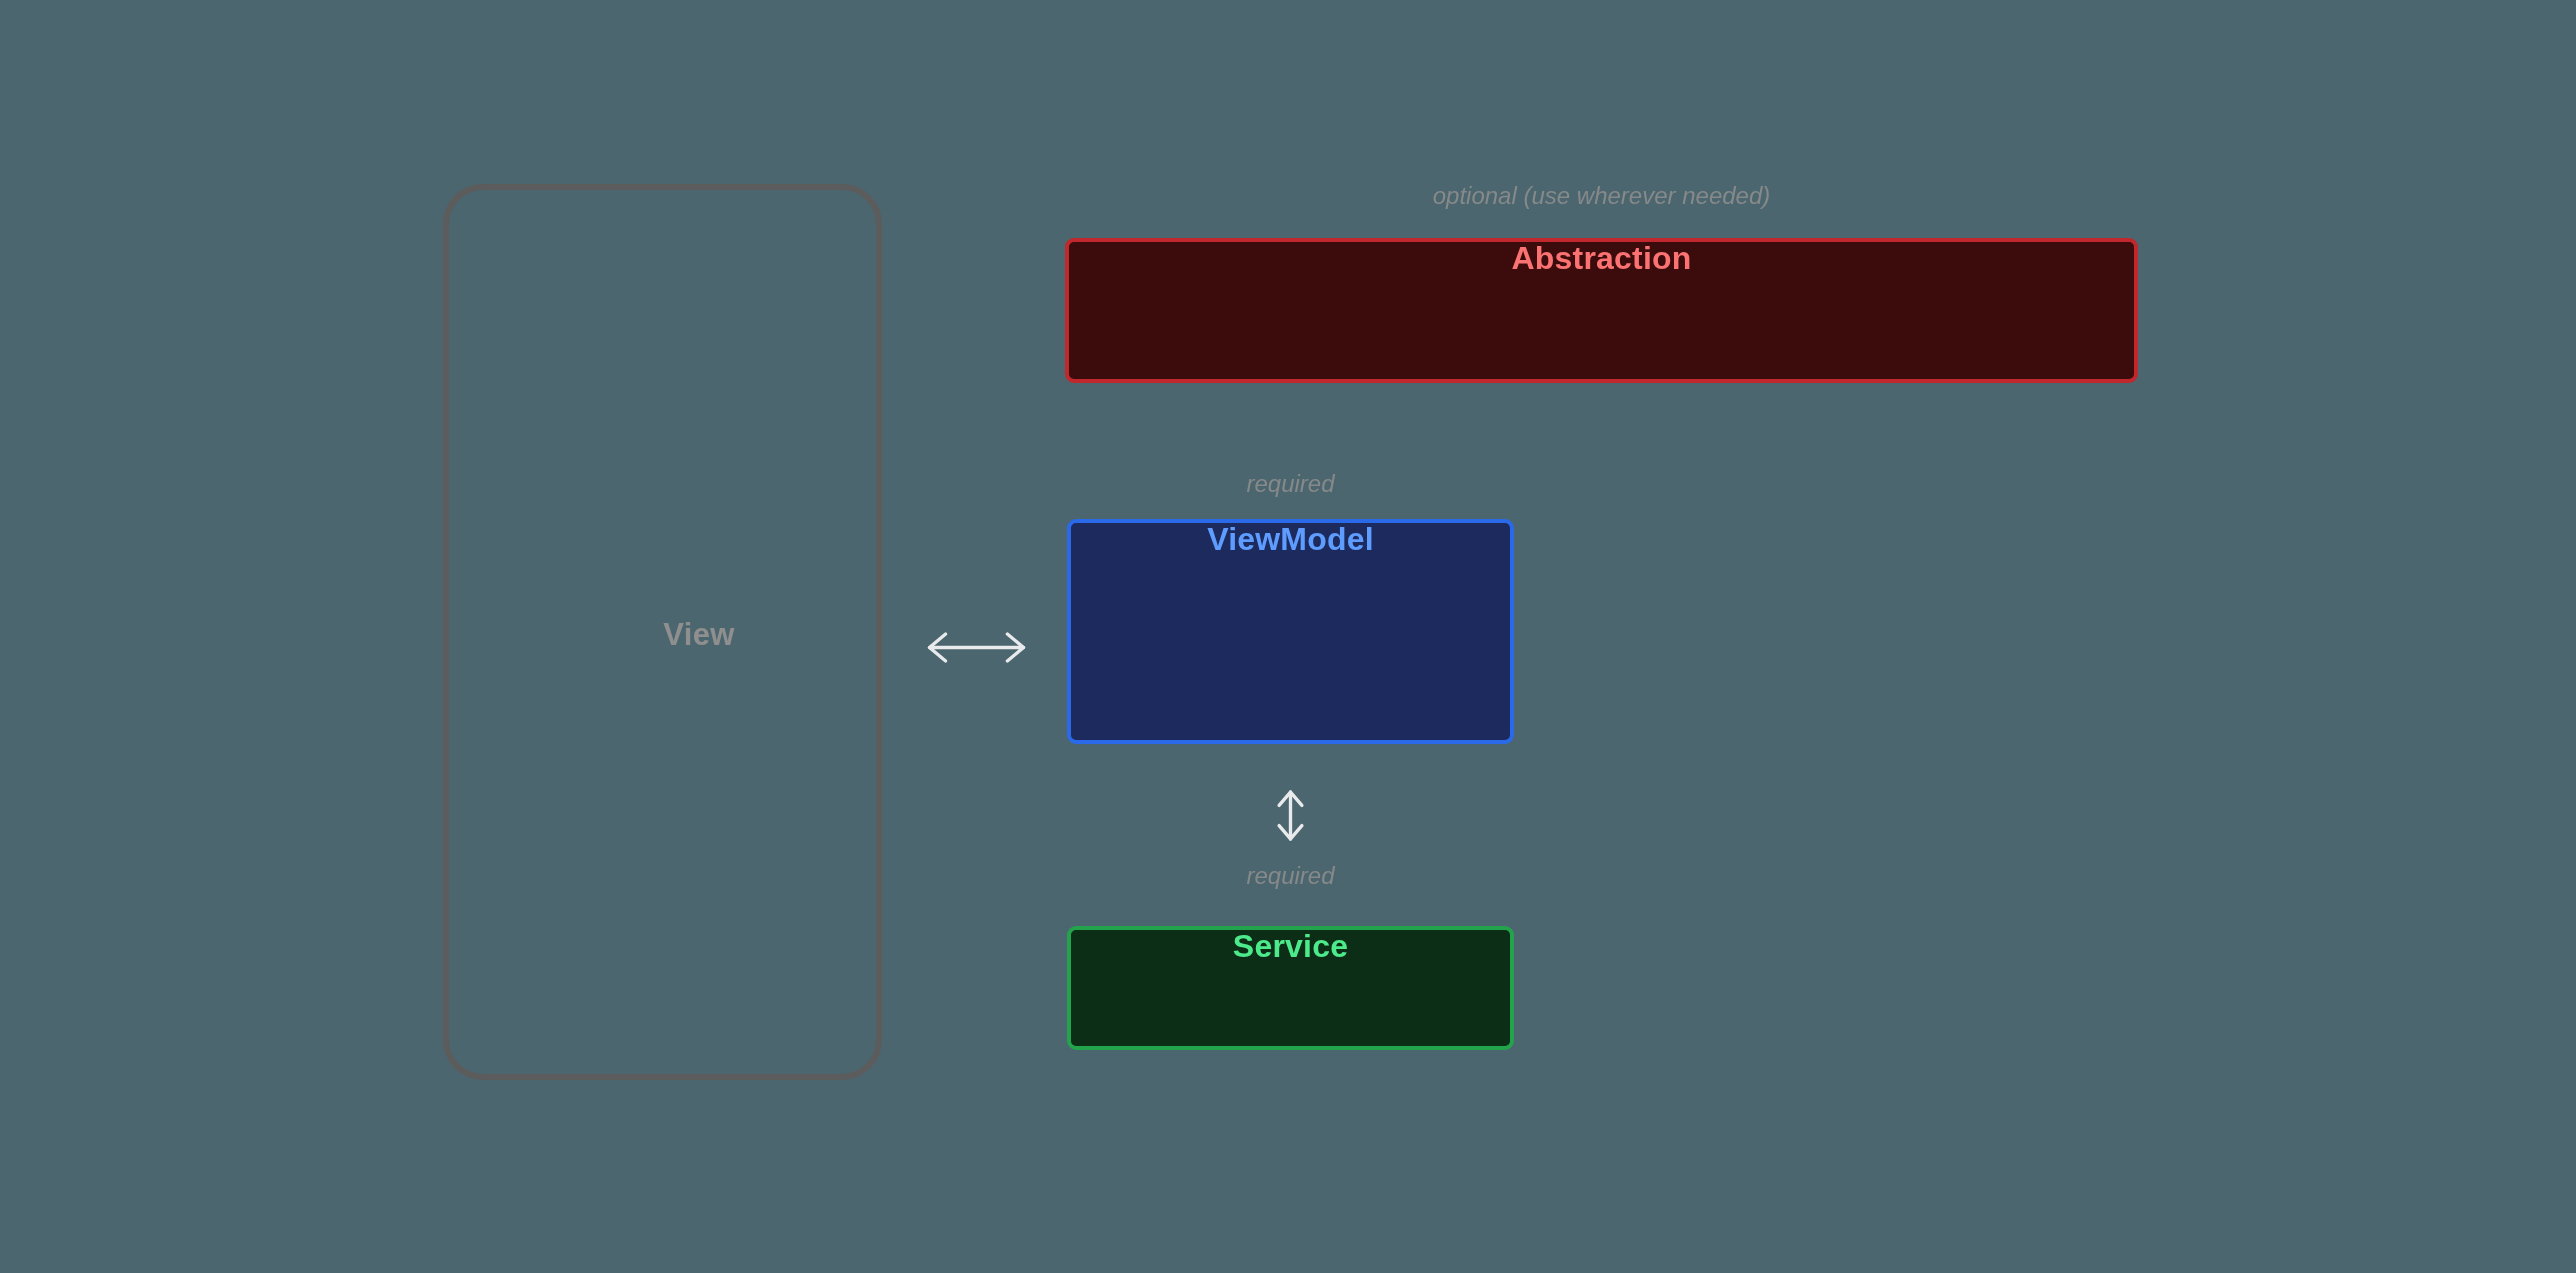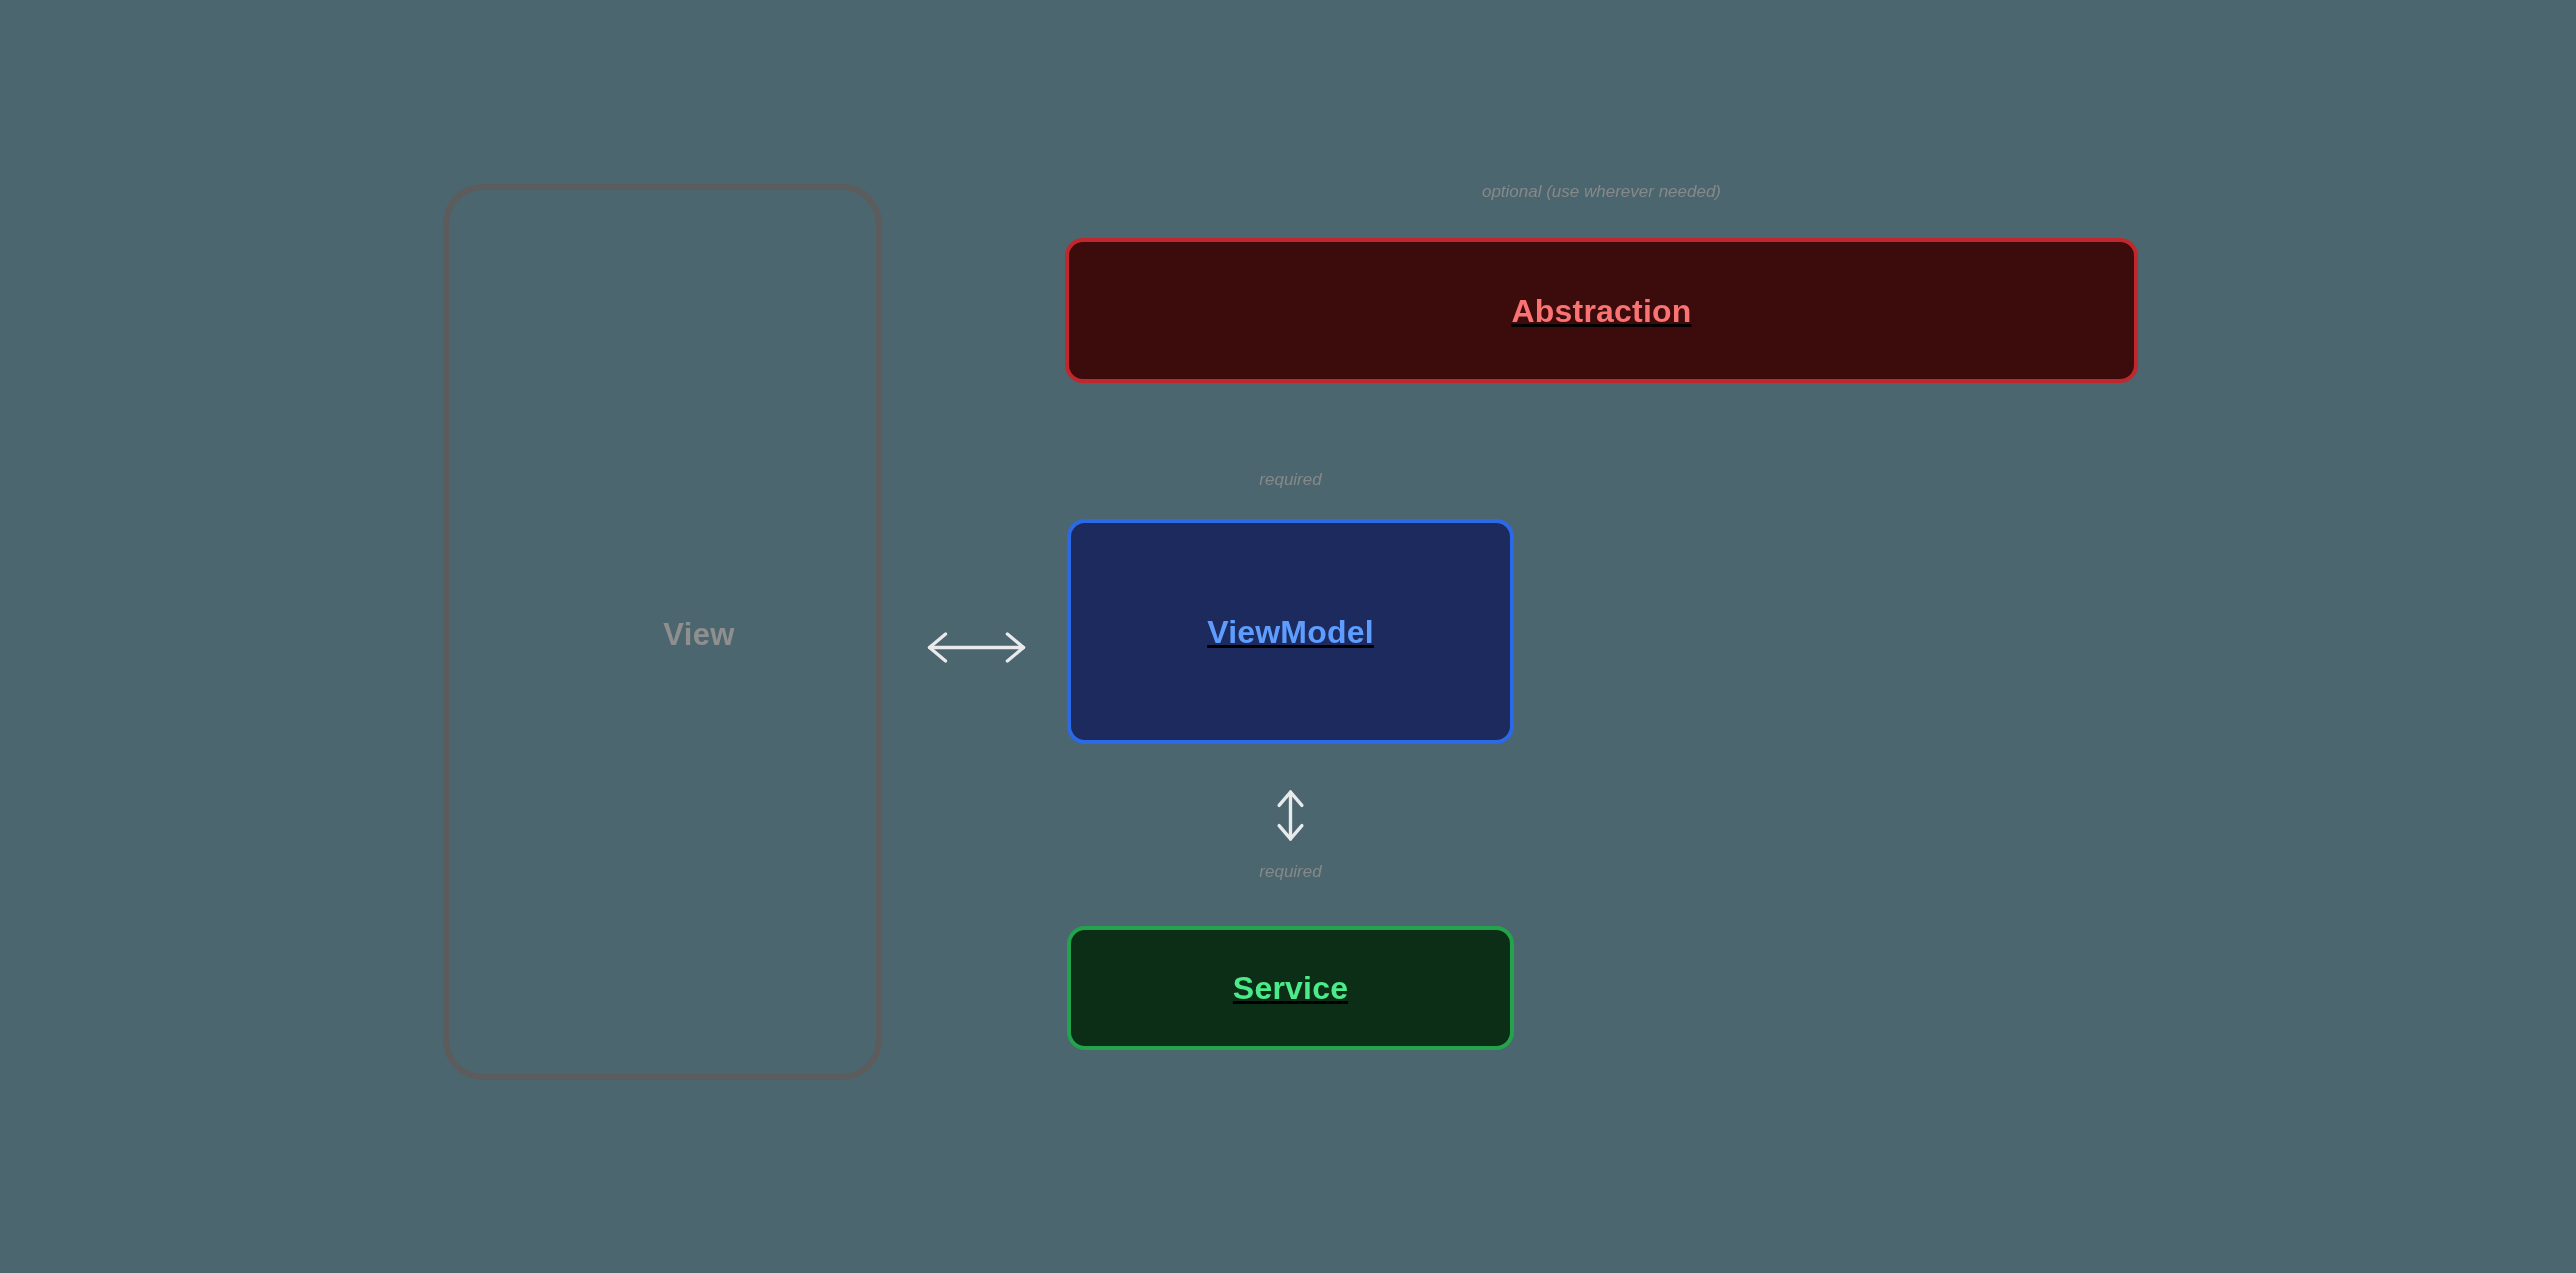--- a/index.html
+++ b/index.html
@@ -45,25 +45,23 @@
     font-weight: bold;
     color: #8f8f8f;
     letter-spacing: 0.3px;
   }
 
   
   .node {
     position: absolute;
     box-sizing: border-box;
     display: flex;
-    align-items: center;
     justify-content: center;
     border-style: solid;
-    border-radius: 18px;
-    text-decoration: underline;
+    border-radius: 9px;
   }
   .node-label {
     font-size: 32px;
     font-weight: bold;
     letter-spacing: 0.2px;
     line-height: 1;
   }
 
   #node-abstraction {
     left: 1065px;
@@ -96,21 +94,21 @@
     border-color: #22a34c;
     border-width: 4px;
   }
   #node-service .node-label { color: #4dea8c; }
 
   
   .caption {
     position: absolute;
     text-align: center;
     font-style: italic;
-    font-size: 17px;
+    font-size: 24px;
     color: #86898a;
     white-space: nowrap;
   }
   #caption-abstraction {
     left: 1065px;
     top: 182px;
     width: 1073px;
   }
   #caption-viewmodel {
     left: 1067px;

